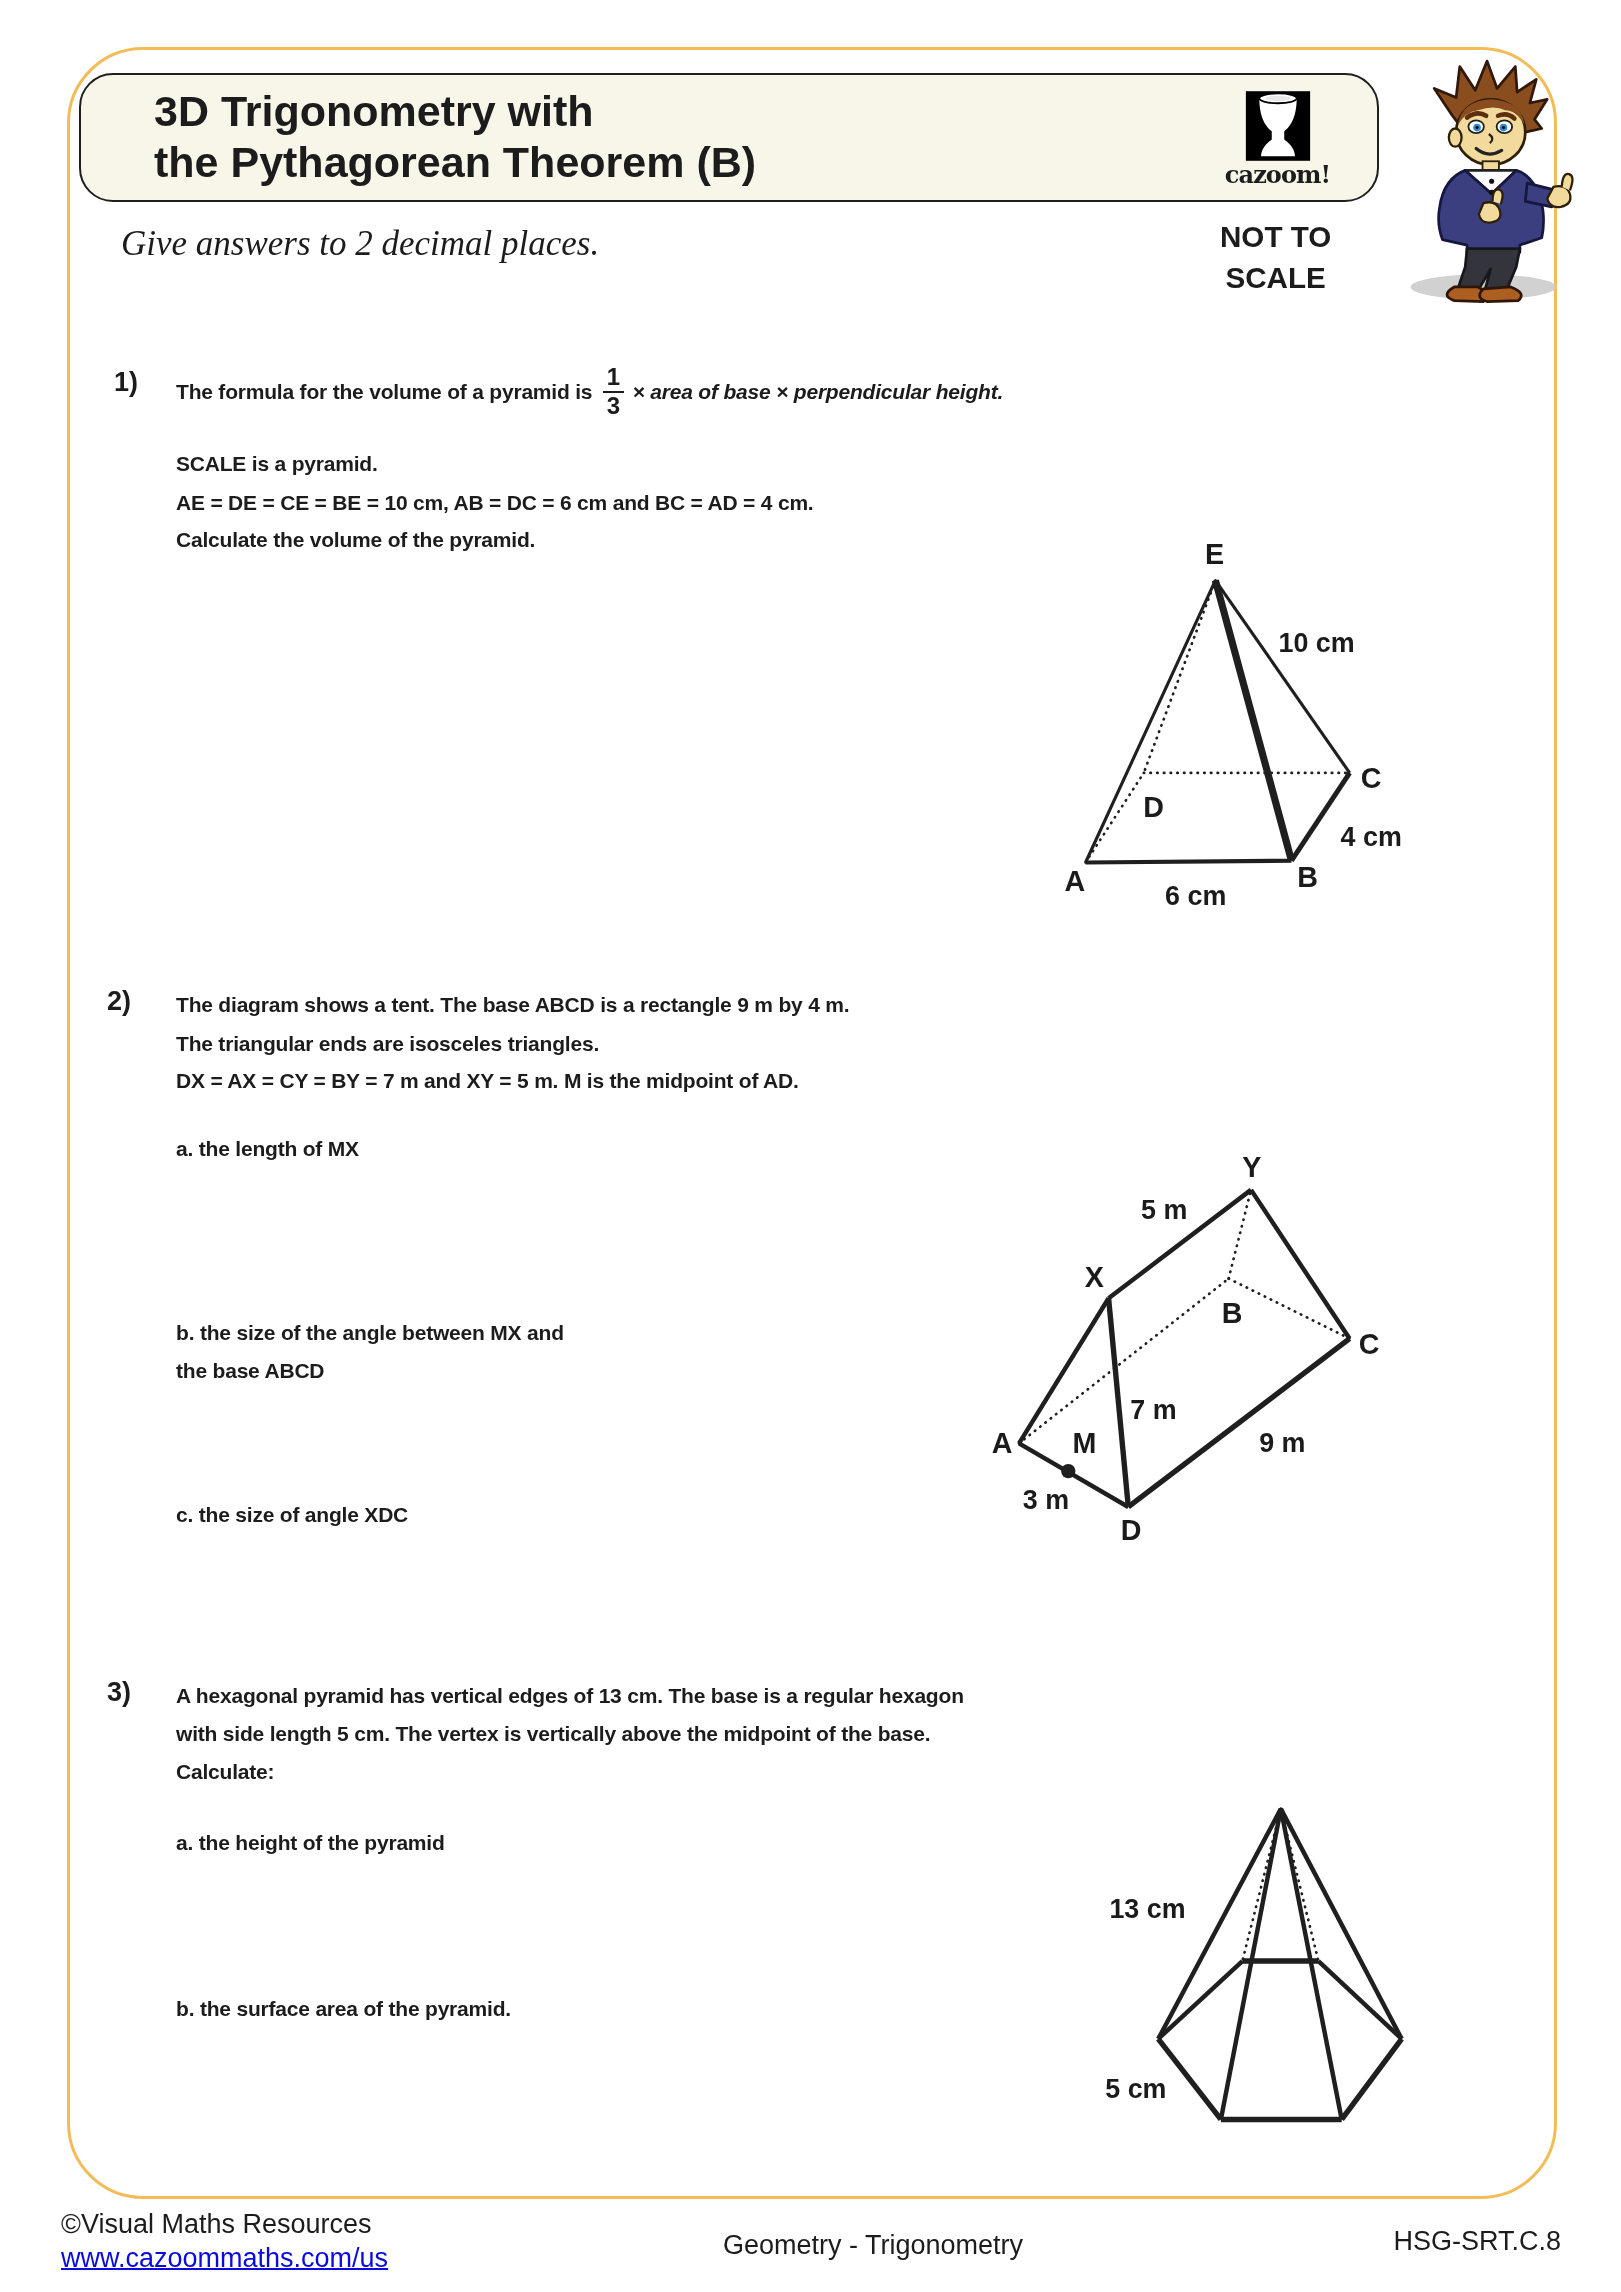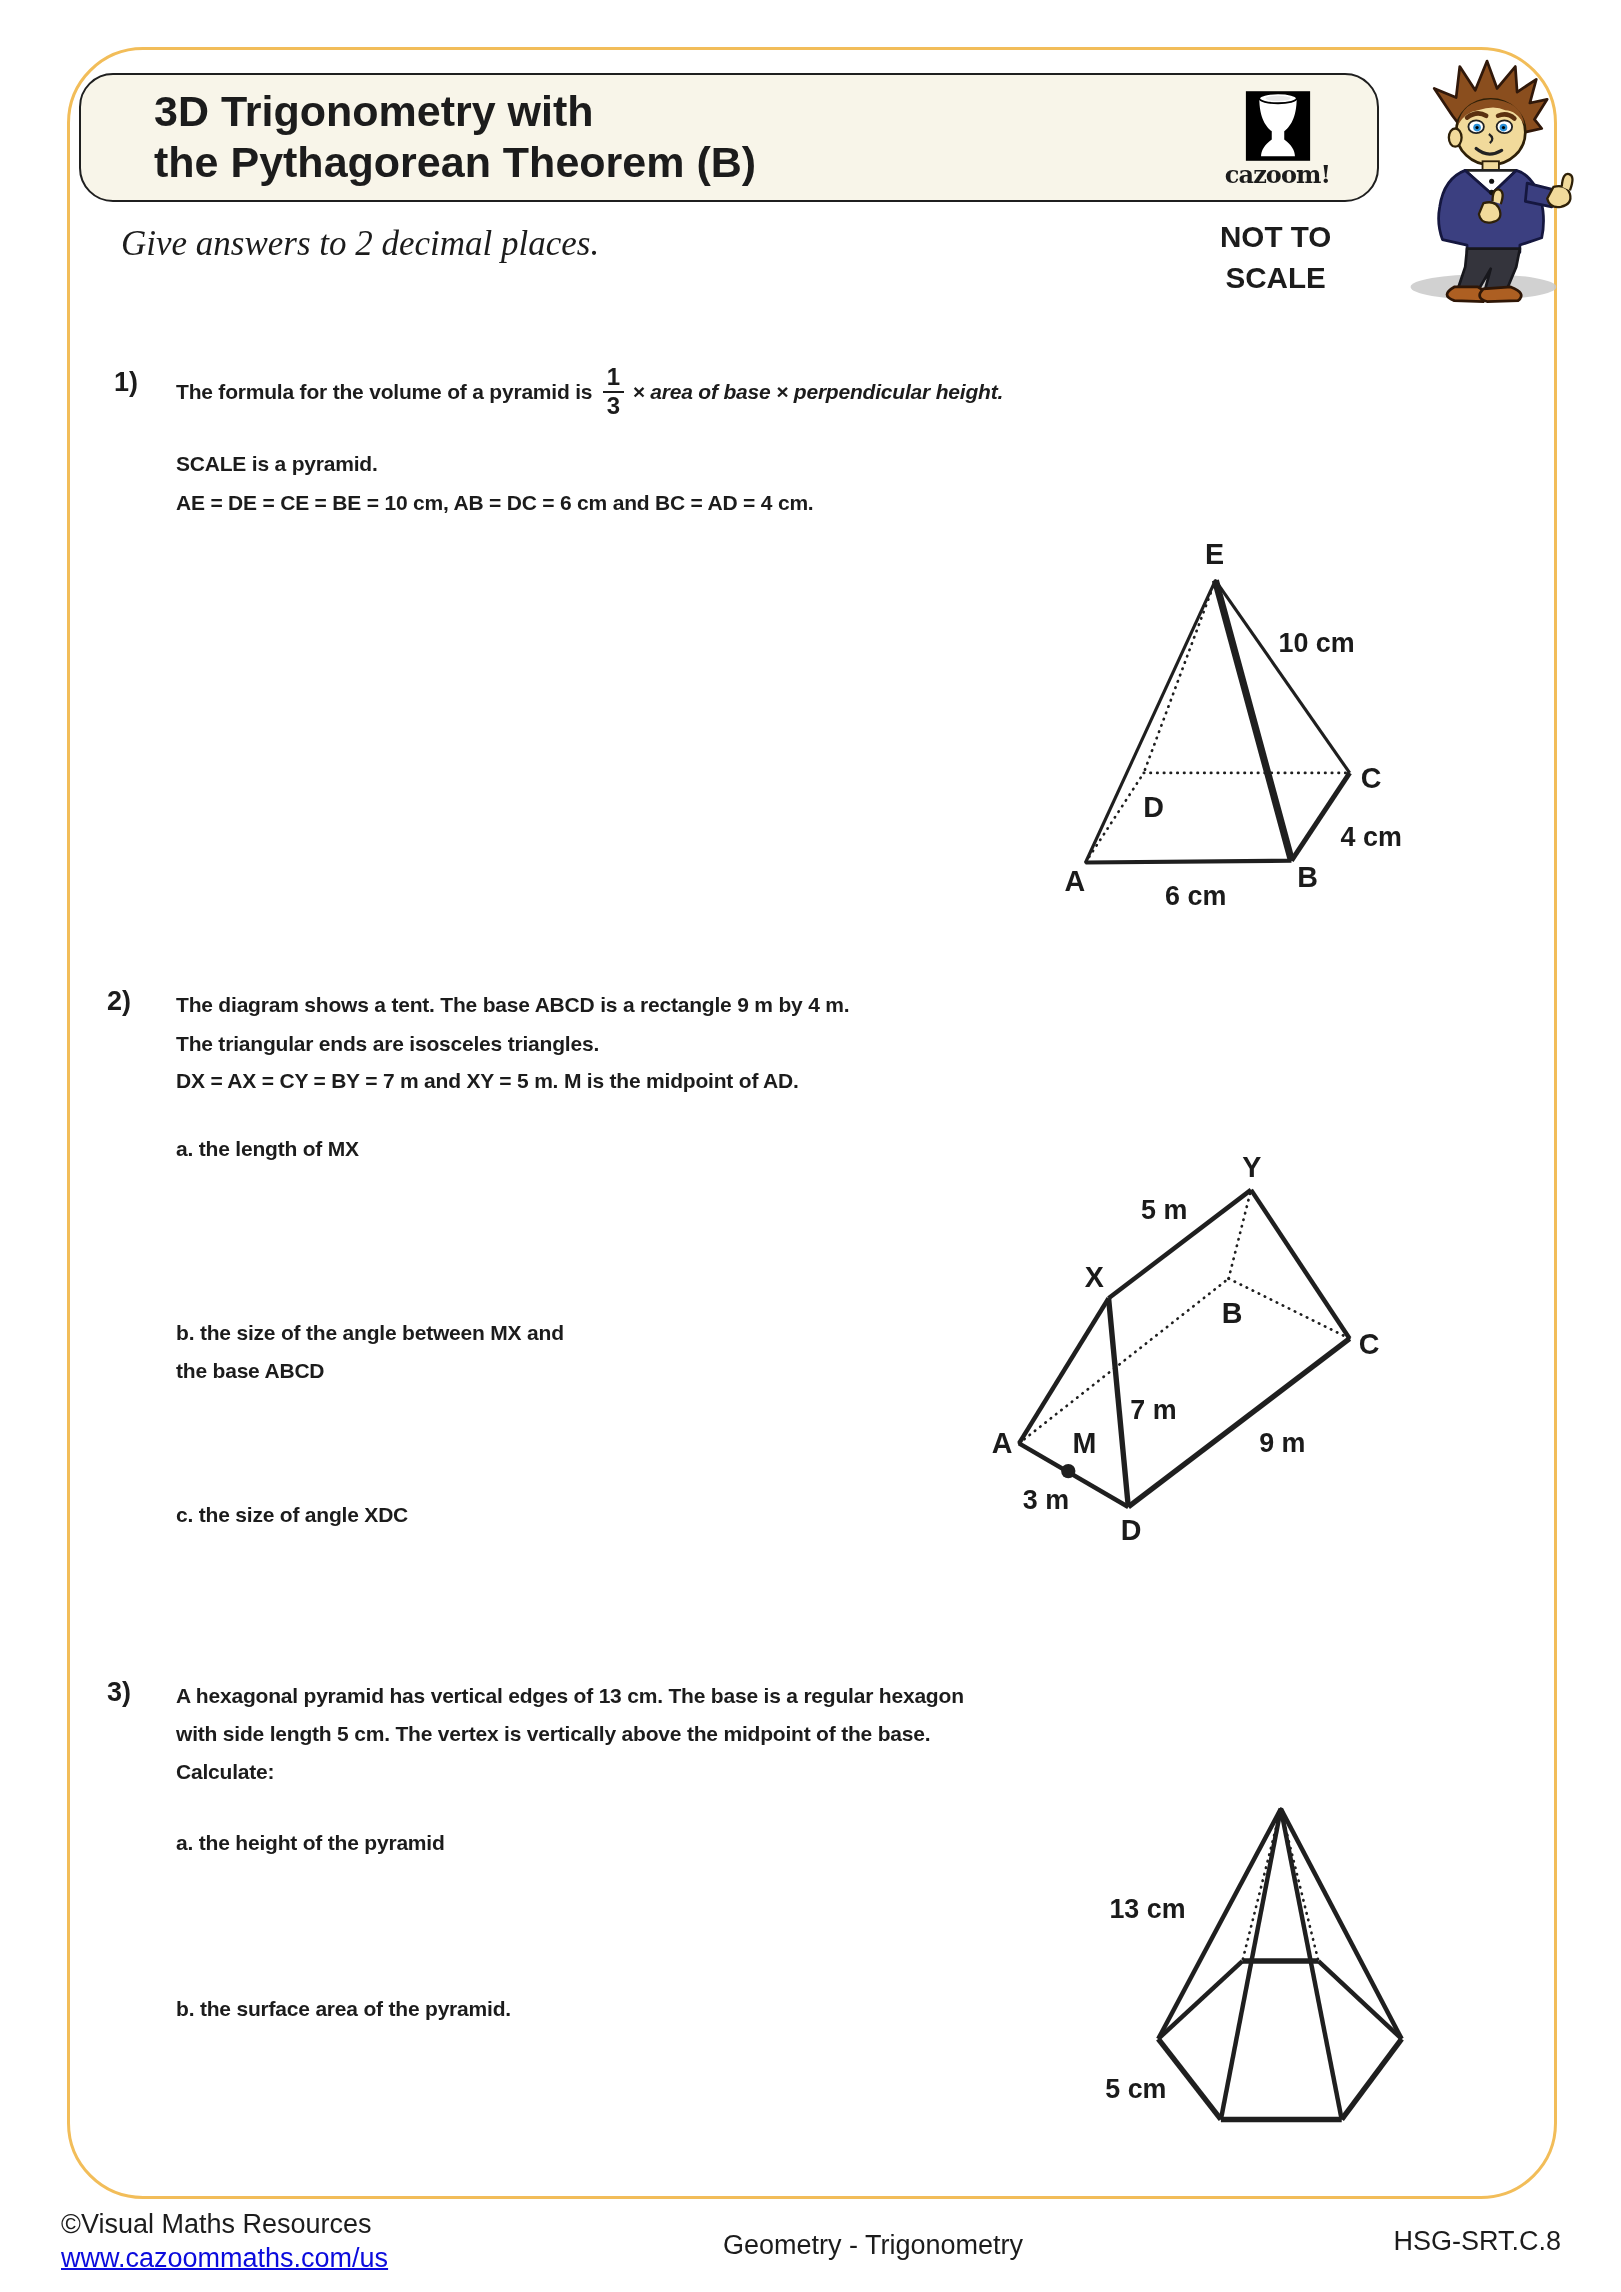--- a/index.html
+++ b/index.html
@@ -102,20 +102,21 @@
     <span class="body-txt">The formula for the volume of a pyramid is</span>
     <span class="frac">
       <span class="num">1</span>
       <span class="den">3</span>
     </span>
     <span class="body-txt ital">× area of base × perpendicular height.</span>
   </div>
 
   <div class="abs body-txt" style="left:176px;top:445px">SCALE is a pyramid.</div>
   <div class="abs body-txt" style="left:176px;top:484px">AE = DE = CE = BE = 10 cm, AB = DC = 6 cm and BC = AD = 4 cm.</div>
+  <div class="abs body-txt" style="left:176px;top:521px">Calculate the volume of the pyramid.</div>
 
   <svg class="abs" style="left:1030px;top:524px" width="403" height="394" viewBox="0 0 450 440">
     <g stroke="#1f1f1f" fill="none">
       <line x1="207" y1="63" x2="127" y2="278" stroke-width="3" stroke-dasharray="0.5 7" stroke-linecap="round"></line>
       <line x1="62" y1="378" x2="127" y2="278" stroke-width="3" stroke-dasharray="0.5 7" stroke-linecap="round"></line>
       <line x1="127" y1="278" x2="357" y2="278" stroke-width="3" stroke-dasharray="0.5 7" stroke-linecap="round"></line>
       <line x1="207" y1="63" x2="62" y2="378" stroke-width="3.5"></line>
       <line x1="207" y1="63" x2="357" y2="278" stroke-width="3.5"></line>
       <line x1="207" y1="63" x2="292" y2="376" stroke-width="8"></line>
       <line x1="62" y1="378" x2="292" y2="376" stroke-width="4.5"></line>

